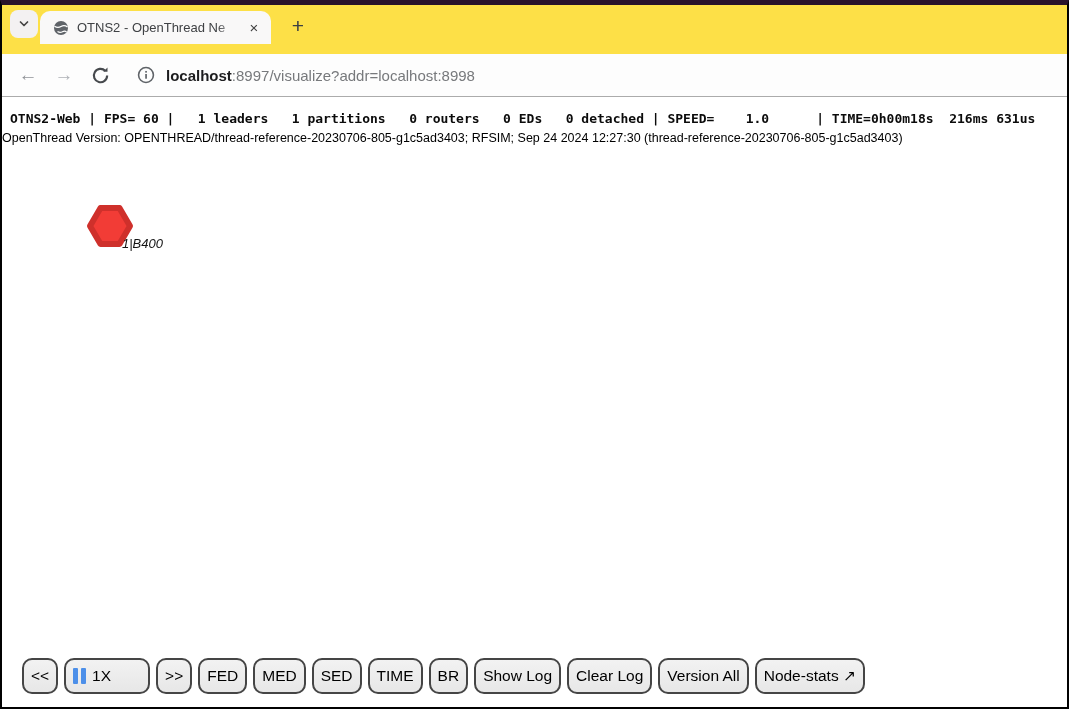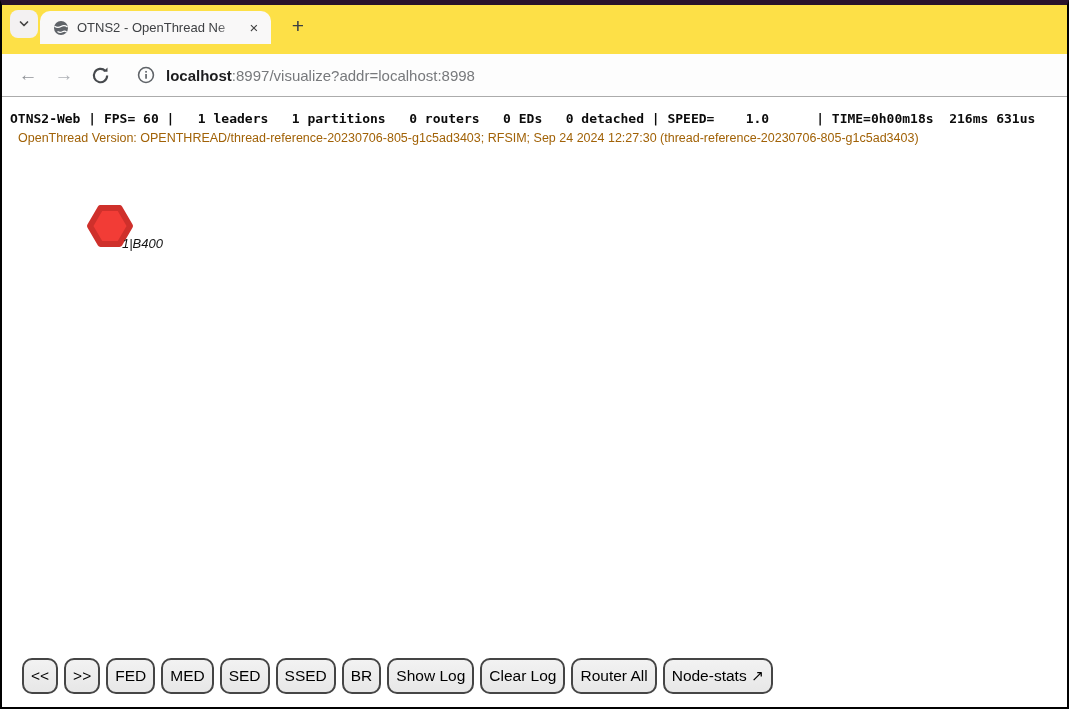--- a/index.html
+++ b/index.html
@@ -100,23 +100,23 @@
     overflow: hidden;
   }
   .status-line {
     margin: 14px 0 0 8px;
     font-family: "DejaVu Sans Mono", monospace;
     font-size: 13px; font-weight: bold;
     color: #0b0b0b;
     white-space: pre;
   }
   .version-line {
-    margin: 5px 0 0 16px;
+    margin: 5px 0 0 0;
     font-size: 12.5px;
-    color: #a16207;
+    color: #000000;
     white-space: pre;
   }
   .node {
     position: absolute; left: 84px; top: 107px;
     width: 48px; height: 44px; font-style: italic;
   }
   .node-label {
     position: absolute; left: 36px; top: 32px;
     font-size: 13px; color: #141414; white-space: nowrap;
   }
@@ -195,26 +195,33 @@
 
     <div class="node">
       <svg width="48" height="44" viewBox="0 0 48 44">
         <polygon points="4,22 14.5,4 33.5,4 44,22 33.5,40 14.5,40" stroke-linejoin="round" stroke-width="6" stroke="#cf302b" fill="#f23c36"></polygon>
       </svg>
       <span class="node-label">1|B400</span>
     </div>
 
     <div class="action-bar">
       <button class="abtn">&lt;&lt;</button>
+      <button class="abtn abtn-speed">
+        <span class="pause-icon">
+            <i></i>
+            <i></i>
+          </span>
+        <span>1X</span>
+      </button>
       <button class="abtn">&gt;&gt;</button>
       <button class="abtn">FED</button>
       <button class="abtn">MED</button>
       <button class="abtn">SED</button>
-      <button class="abtn">SSED</button>
+      <button class="abtn">TIME</button>
       <button class="abtn">BR</button>
       <button class="abtn">Show Log</button>
       <button class="abtn">Clear Log</button>
-      <button class="abtn">Router All</button>
+      <button class="abtn">Version All</button>
       <button class="abtn">Node-stats ↗</button>
     </div>
   </div>
 
 </div>
 
 </body></html>

